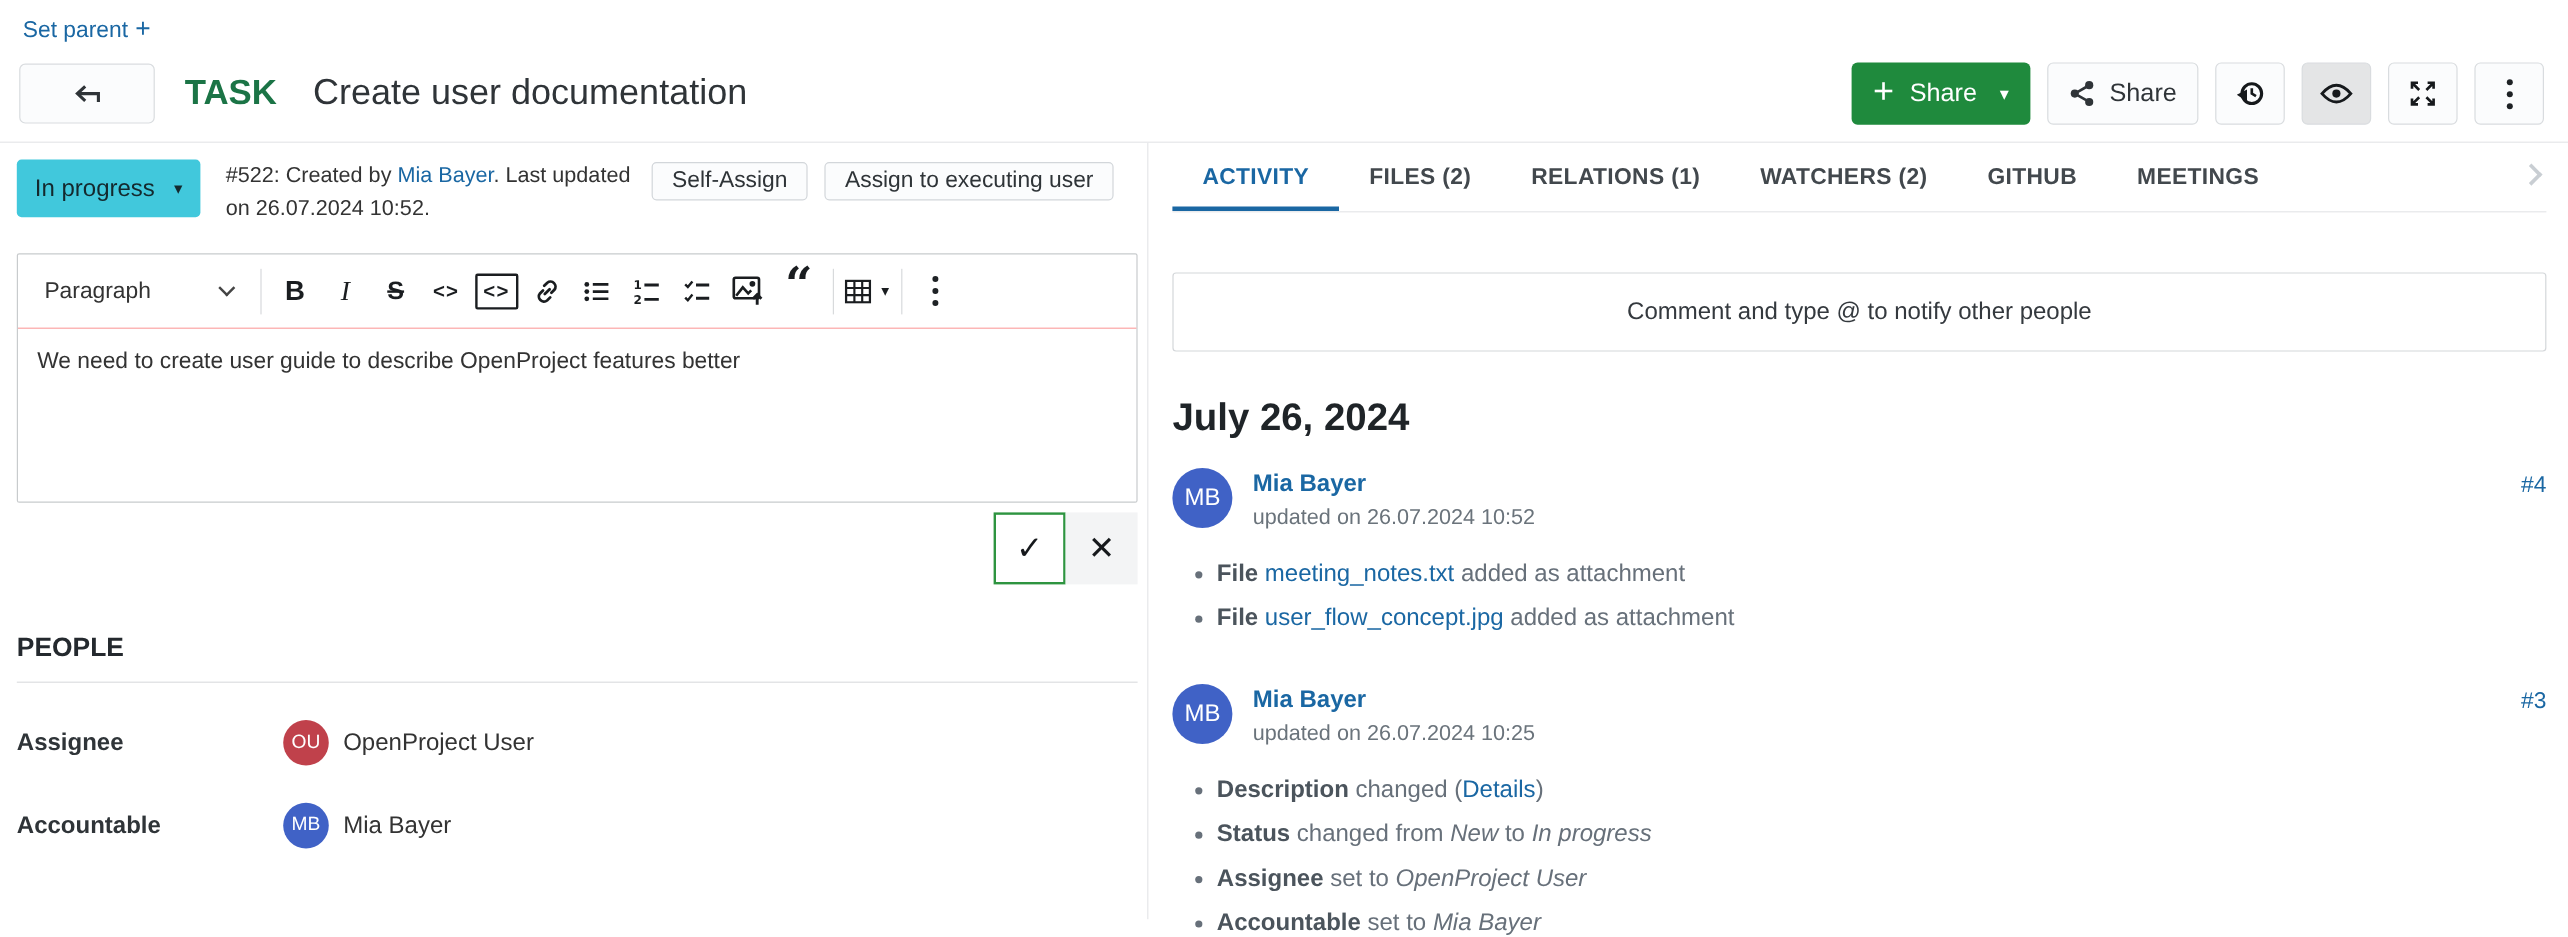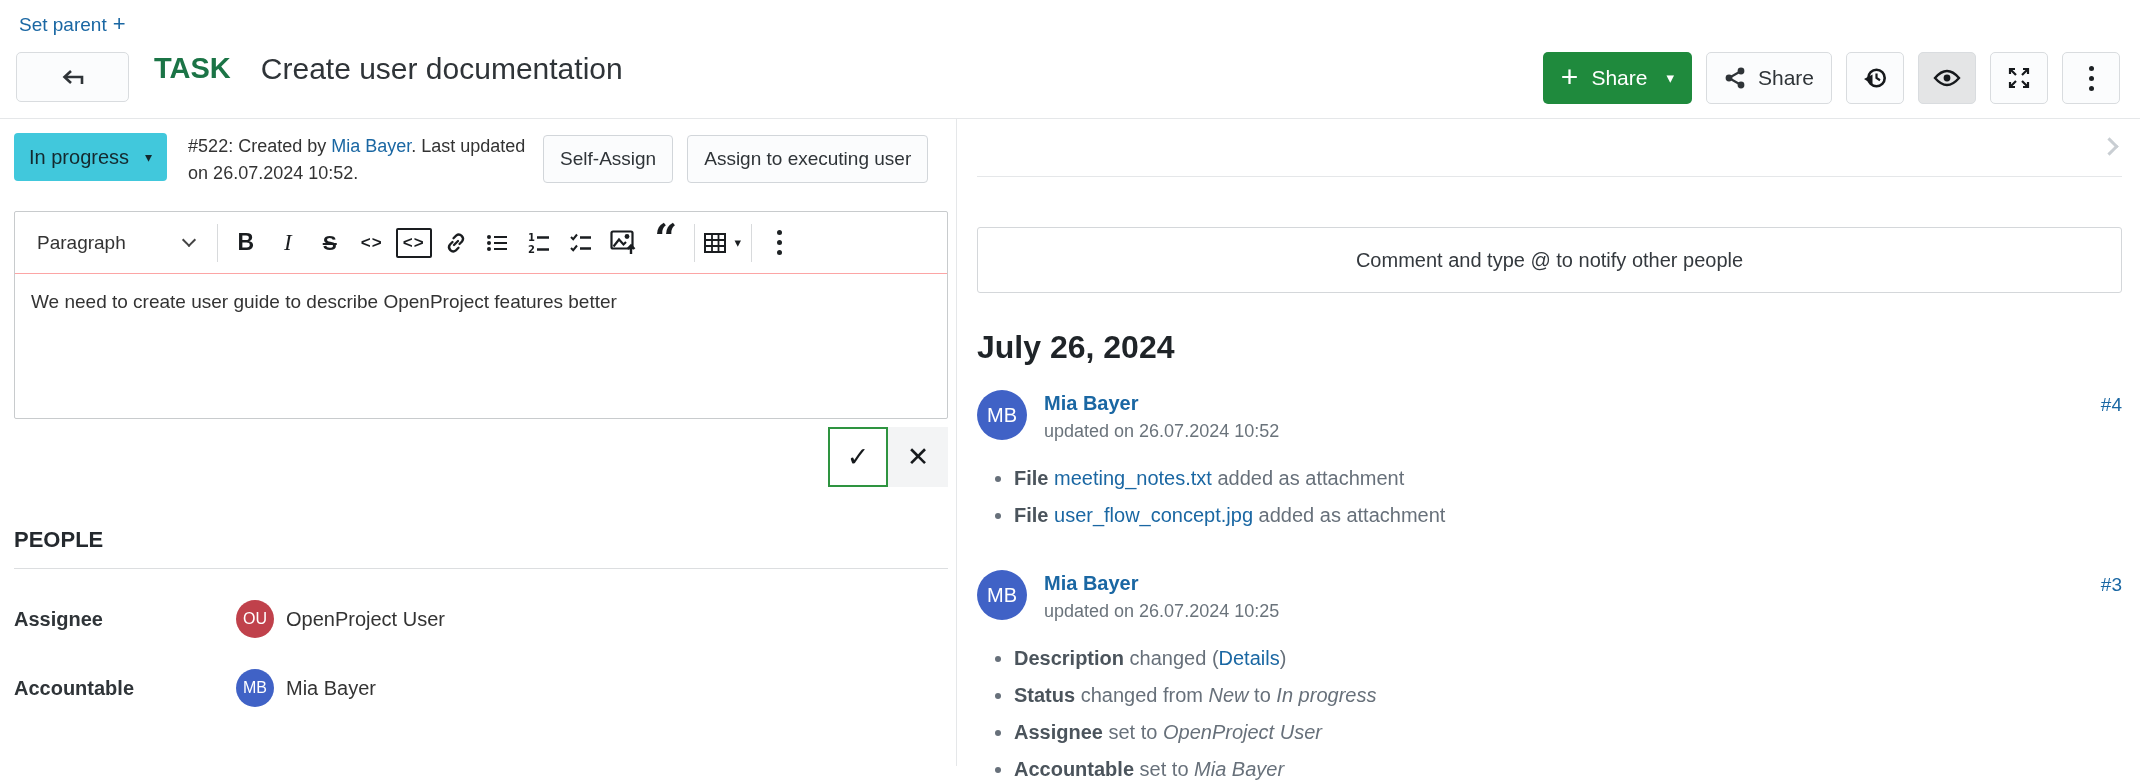--- a/index.html
+++ b/index.html
@@ -6,21 +6,21 @@
   html,body { width:2140px; height:781px; overflow:hidden; background:#fff;
     font-family:"Liberation Sans","DejaVu Sans",sans-serif; color:#333; }
   a { text-decoration:none; cursor:pointer; }
   .link { color:var(--link,#1A67A3); }
 
   
   .parent-row { padding:11px 0 0 19px; font-size:19px; }
   .parent-row .plus { font-size:22px; font-weight:400; margin-left:6px; }
 
   
-  .header { display:flex; padding:15px 20px 14px 16px; }
+  .header { display:flex; align-items:center; padding:15px 20px 14px 16px; }
   .back-btn { width:113px; height:50px; background:#FBFCFD; border:1px solid #D9DCDF;
     border-radius:5px; display:flex; align-items:center; justify-content:center; cursor:pointer; }
   .wp-type { font-size:29px; font-weight:700; color:var(--task-green,#1B7446); margin-left:25px; }
   .wp-title { font-size:30px; font-weight:400; color:#2F3438; margin-left:30px; }
   .header-actions { margin-left:auto; display:flex; align-items:center; gap:14px; }
   .create-btn { height:52px; padding:0 18px; background:var(--create-green,#1F8A3D); color:#fff;
     border:none; border-radius:5px; font-size:21px; display:flex; align-items:center; gap:13px; cursor:pointer;
     font-family:inherit; }
   .create-btn .plus-big { font-size:30px; font-weight:300; line-height:1; margin-top:-3px; }
   .create-btn .caret { font-size:15px; margin-left:6px; }
@@ -36,21 +36,21 @@
   .main { display:flex; border-top:1px solid #E5E7E9; height:648px; }
   .left-panel { width:957px; border-right:1px solid #E5E7E9; }
   .right-panel { flex:1; padding:0 18px 0 20px; position:relative; }
 
   
   .status-row { display:flex; align-items:flex-start; padding:14px 6px 0 14px; }
   .status-btn { height:48px; padding:0 15px; background:var(--status-cyan,#41C8DC); border:none; border-radius:4px;
     font-size:20px; color:#14292E; display:flex; align-items:center; gap:16px; cursor:pointer; font-family:inherit; }
   .status-btn .caret { font-size:14px; }
   .status-meta { margin-left:21px; width:355px; font-size:18px; line-height:1.5; color:#333; }
-  .ghost-btn { height:48px; padding:0 16px; margin-top:2px; background:#FBFCFD; border:1px solid #D2D6DA;
+  .ghost-btn { height:32px; padding:0 16px; margin-top:2px; background:#FBFCFD; border:1px solid #D2D6DA;
     border-radius:4px; font-size:19px; color:#2F3438; cursor:pointer; font-family:inherit; }
   .ghost-btn + .ghost-btn { margin-left:14px; }
   .status-row .ghost-btn:first-of-type { margin-left:20px; }
 
   
   .editor { margin:24px 8px 0 14px; border:1px solid #C8CBCD; border-radius:2px; }
   .toolbar { height:62px; display:flex; align-items:center; padding:0 10px 0 6px; border-bottom:1px solid #fca5a5; }
   .para-dd { display:flex; align-items:center; padding:0 16px; gap:58px; font-size:19px; color:#333; height:44px; cursor:pointer; }
   .chev { display:inline-block; width:10px; height:10px; border-right:2px solid #444; border-bottom:2px solid #444;
     transform:rotate(45deg); margin-top:-5px; }
@@ -292,20 +292,28 @@
     </div>
     <div class="person-row">
       <div class="person-label">Accountable</div>
       <div class="avatar-sm avatar-blue">MB</div>
       <div class="person-name">Mia Bayer</div>
     </div>
   </div>
 
   <div class="right-panel">
     <div class="tab-bar">
+      <div style="display:flex">
+          <div class="tab active">ACTIVITY</div>
+          <div class="tab">FILES (2)</div>
+          <div class="tab">RELATIONS (1)</div>
+          <div class="tab">WATCHERS (2)</div>
+          <div class="tab">GITHUB</div>
+          <div class="tab">MEETINGS</div>
+        </div>
       <div class="tab-overflow">
         <span class="chev-right"></span>
       </div>
     </div>
 
     <div class="comment-box">
       <span>Comment and type @ to notify other people</span>
     </div>
 
     <div class="date-header">July 26, 2024</div>

